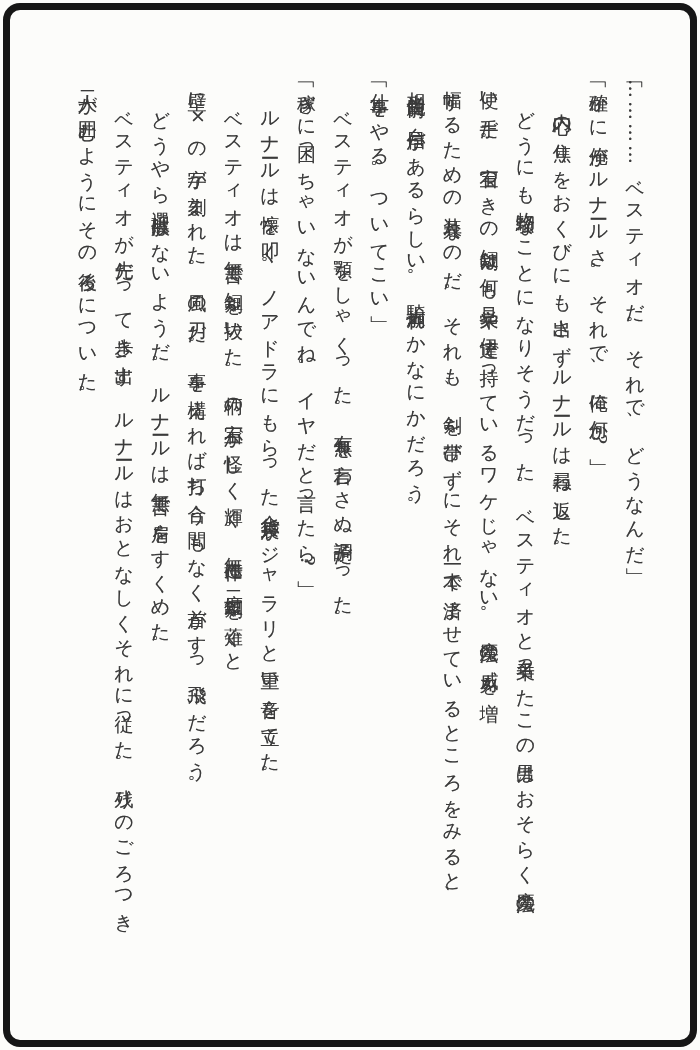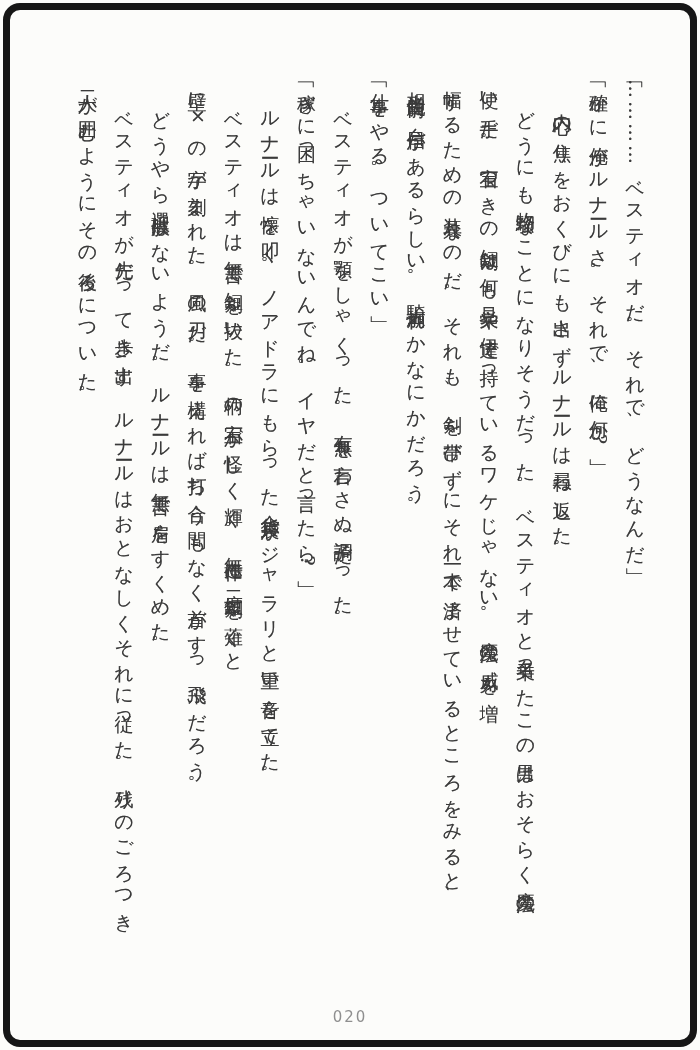--- a/index.html
+++ b/index.html
@@ -72,14 +72,13 @@
     <div class="text-line">　ベスティオが顎をしゃくった。有無を言わさぬ調子だった。</div>
     <div class="text-line">「稼ぎに困っちゃいないんでね。イヤだと言ったら?」</div>
     <div class="text-line">　ルナールは懐を叩く。ノアドラにもらった金貨袋がジャラリと重い音を立てた。</div>
     <div class="text-line">　ベスティオは無言で短剣を抜いた。柄の宝石が怪しく輝く。無造作に二度短剣を薙ぐと</div>
     <div class="text-line">壁に×の字が刻まれた。風の刃だ。事を構えれば打ち合う間もなく首がすっ飛ぶだろう。</div>
     <div class="text-line">　どうやら選択肢はないようだ。ルナールは無言で肩をすくめた。</div>
     <div class="text-line">　ベスティオが先だって歩き出す。ルナールはおとなしくそれに従った。残りのごろつき</div>
     <div class="text-line">二人が囲むようにその後ろについた。</div>
   </div>
 
-  <div class="page-number">020</div>
 </div>
 
 </body></html>

